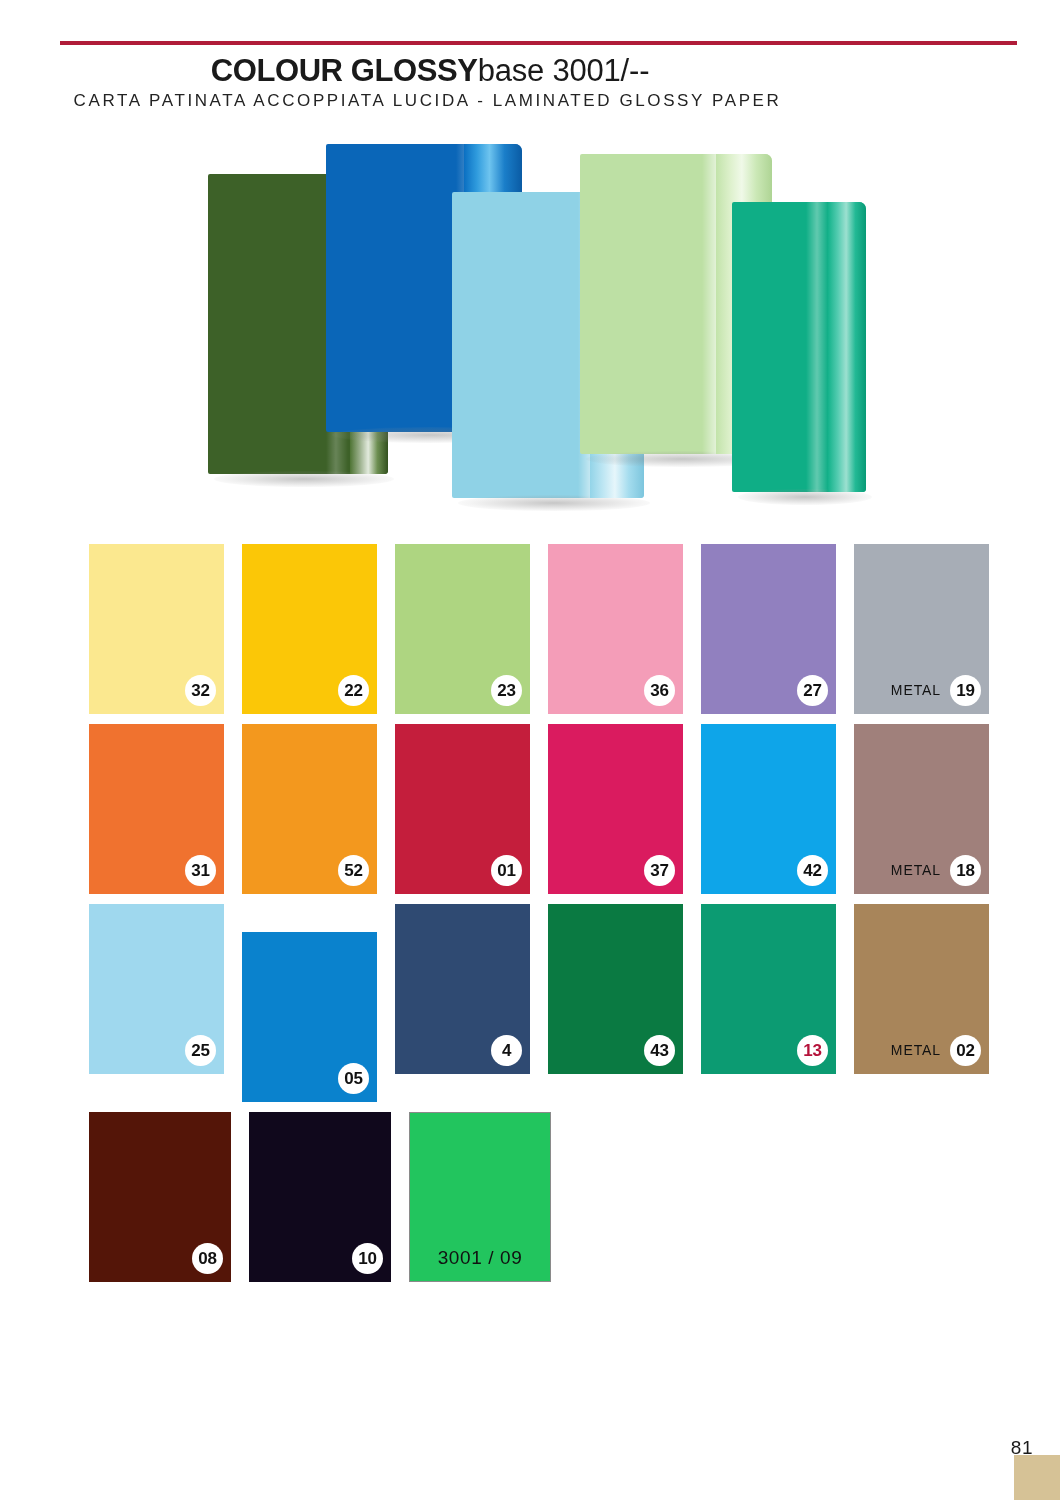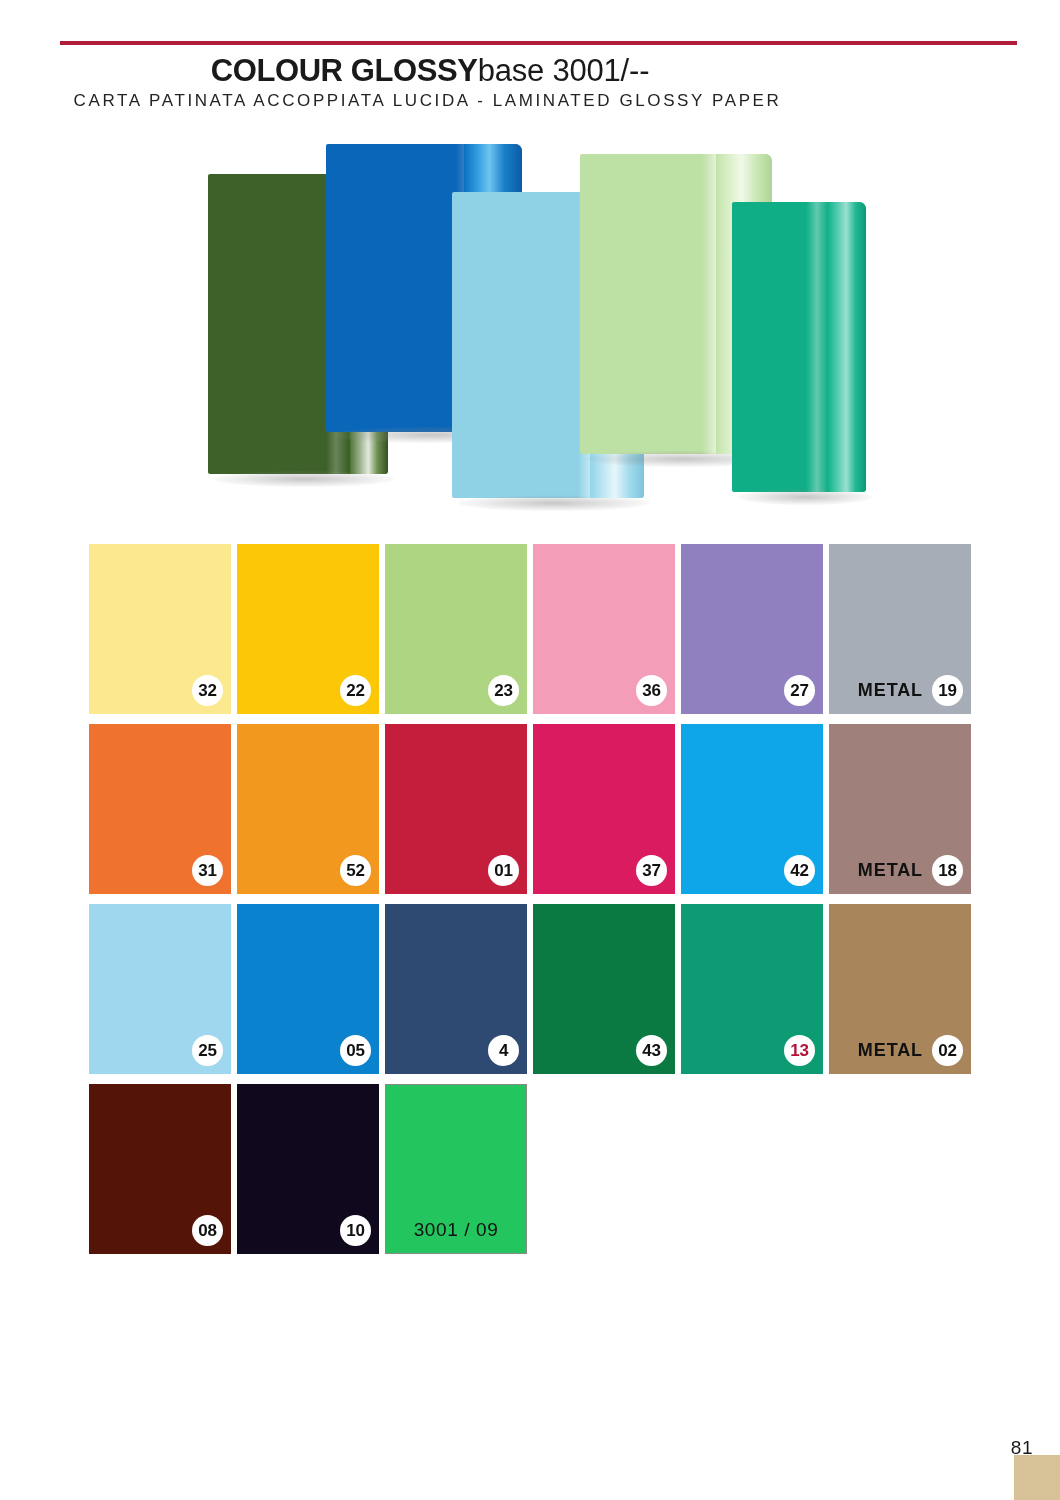--- a/index.html
+++ b/index.html
@@ -94,21 +94,21 @@
 
   
   .grid {
     position: absolute;
     left: 89px;
     top: 544px;
     width: 900px;
   }
   .grid-row {
     display: flex;
-    gap: 6px;
+    gap: 18px;
     margin-bottom: 10px;
   }
   .swatch {
     position: relative;
     width: 142px;
     height: 170px;
     box-sizing: border-box;
   }
   .swatch.white-card {
     border: 1.4px solid #8a8a8a;
@@ -130,22 +130,22 @@
     text-align: center;
     letter-spacing: -0.3px;
   }
   .badge.accent {
     color: #b5123a;
   }
   .metal-label {
     position: absolute;
     right: 48px;
     bottom: 9px;
-    font-size: 18px;
-    font-weight: bold;
+    font-size: 14px;
+    font-weight: normal;
     letter-spacing: 0.9px;
     color: #111111;
     line-height: 29px;
   }
   .card-label {
     position: absolute;
     left: 0;
     right: 0;
     bottom: 12px;
     text-align: center;
@@ -270,21 +270,21 @@
       <span class="metal-label">METAL</span>
       <span class="badge">18</span>
     </div>
   </div>
 
   <div class="grid-row">
     <div class="swatch" style="background:#9fd8ee;">
       <span class="metal-label"></span>
       <span class="badge">25</span>
     </div>
-    <div class="swatch" style="background:#0a82cd;">
+    <div class="swatch" style="background:#0a82cd;margin-top:28px;">
       <span class="metal-label"></span>
       <span class="badge">05</span>
     </div>
     <div class="swatch" style="background:#2f4a72;">
       <span class="metal-label"></span>
       <span class="badge">4</span>
     </div>
     <div class="swatch" style="background:#0a7a42;">
       <span class="metal-label"></span>
       <span class="badge">43</span>

